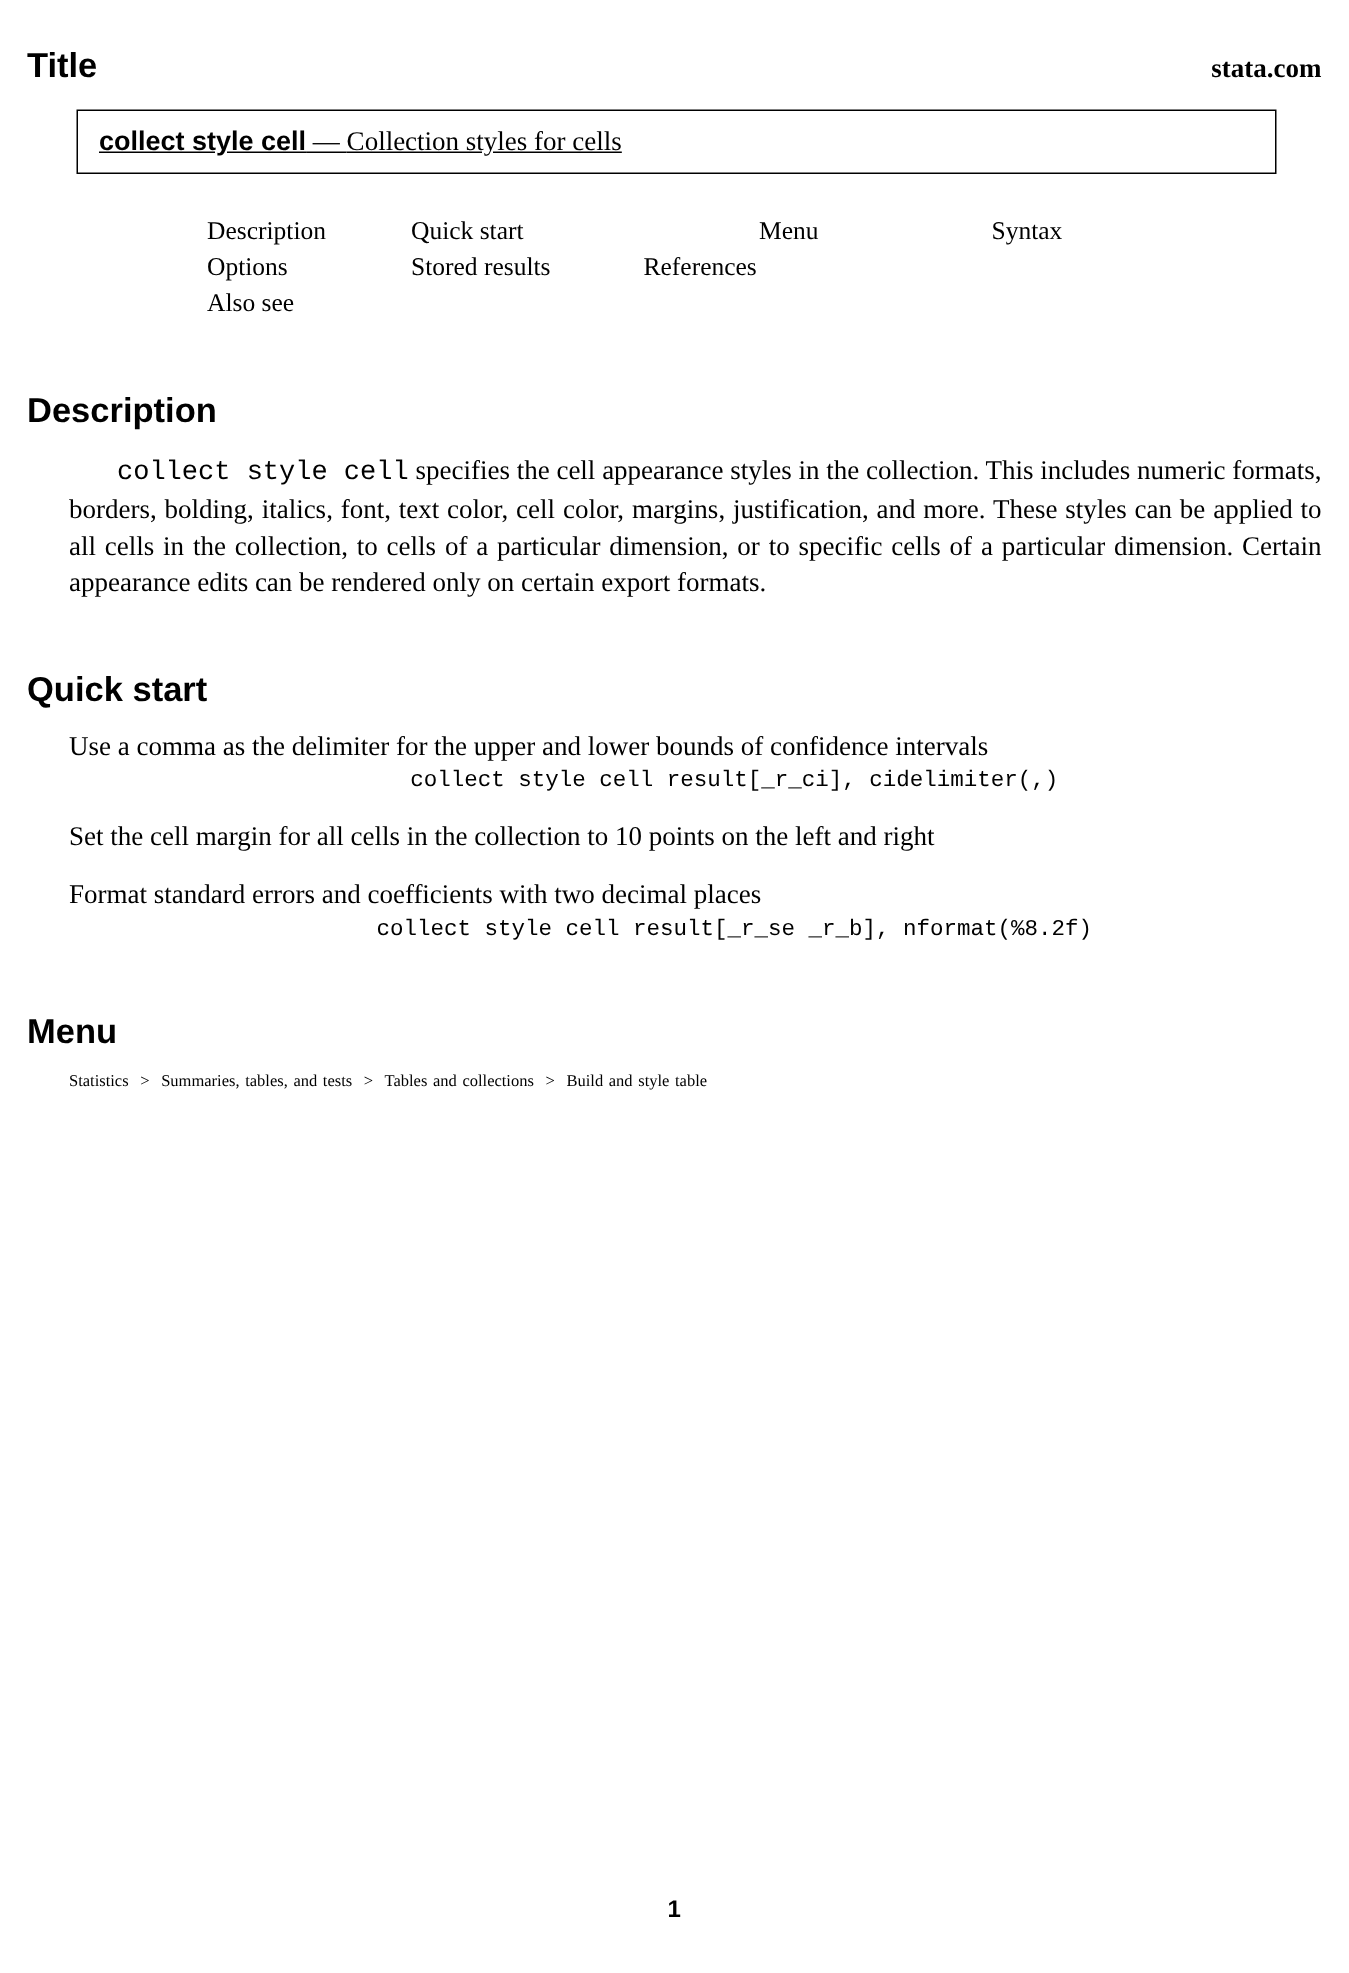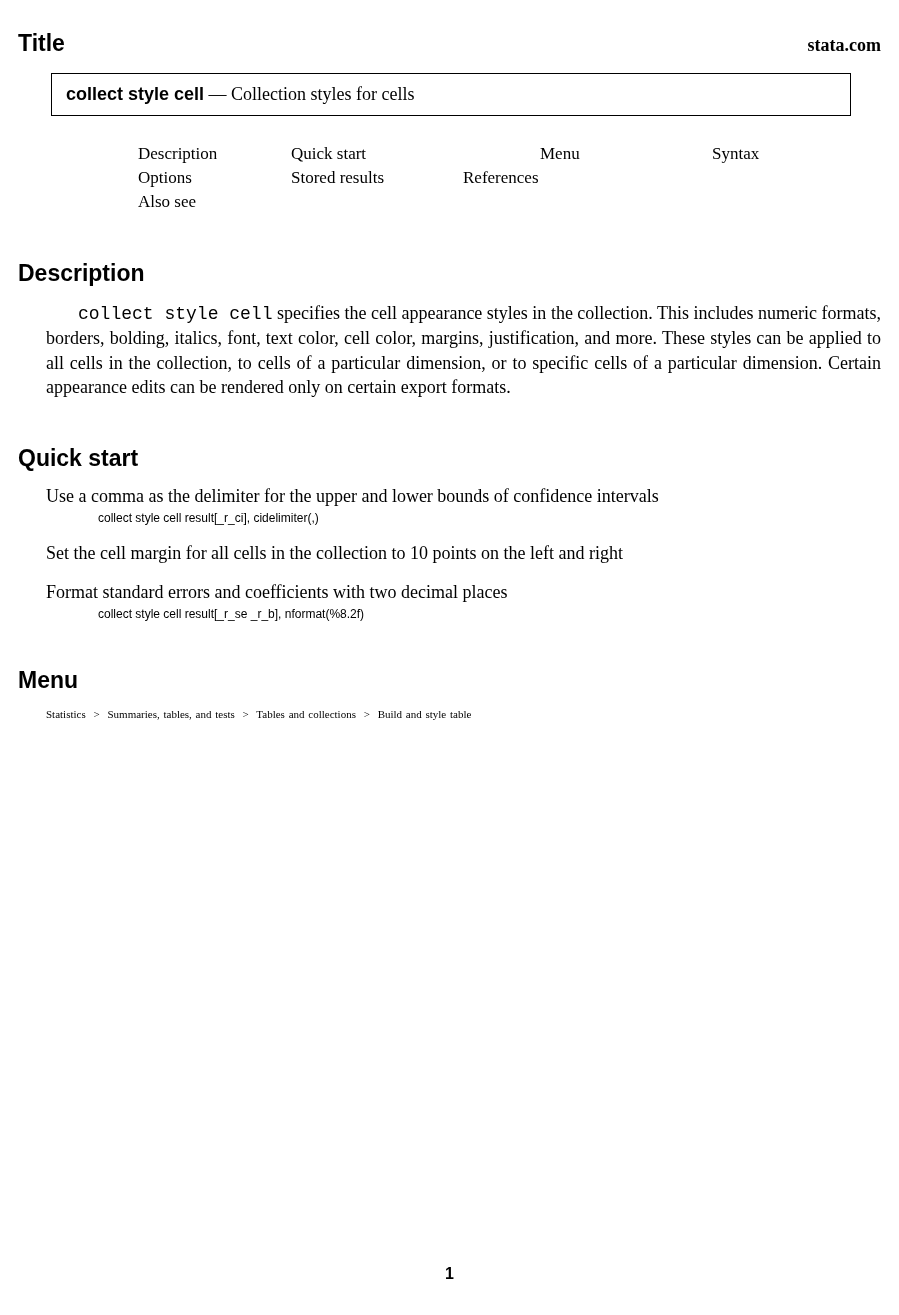--- a/index.html
+++ b/index.html
@@ -1,15 +1,15 @@
 <!DOCTYPE html>
 <html><head>
 <meta charset="utf-8">
 <style>
-  * { box-sizing: border-box; margin: 0; padding: 0; gap: 17px; }
+  * { box-sizing: border-box; margin: 0; padding: 0; }
   body {
     width: 899px;
     height: 1315px;
     background: #fff;
     font-family: Georgia, 'Times New Roman', serif;
     color: #000;
     padding: 30px 18px 20px 18px;
     position: relative;
   }
   .header-row {
@@ -28,20 +28,21 @@
     font-weight: bold;
     font-size: 18px;
     text-align: right;
   }
   .title-box {
     margin-left: 33px;
     margin-right: 30px;
     border: 1px solid #000;
     padding: 10px 14px;
     font-size: 18px;
+    text-decoration: underline;
   }
   .title-box .cmd {
     font-family: Arial, Helvetica, sans-serif;
     font-weight: bold;
   }
   .toc {
     margin: 26px 0 0 120px;
     font-size: 17px;
   }
   .toc-row { display: flex; }
@@ -60,25 +61,26 @@
   .body-text {
     font-size: 18px;
     line-height: 1.35;
     margin-left: 28px;
     text-align: justify;
   }
   .body-text .indent { display:inline-block; width: 32px; }
   .mono { font-family: 'Courier New', Courier, monospace; }
   .qs-block { margin-left: 28px; font-size: 18px; margin-bottom: 18px; }
   .qs-code {
-    font-family: Liberation Sans, sans-serif;
-    font-size: 12px;
+    font-family: Liberation Mono, monospace;
+    font-size: 15px;
     margin-left: 52px;
     margin-top: 4px;
     white-space: pre;
+    text-align: center;
   }
   .menu-path {
     font-size: 11px;
     margin-left: 28px;
     word-spacing: 1px;
   }
   .menu-path .gt { padding: 0 4px; }
   .page-number {
     position: absolute;
     bottom: 32px;

